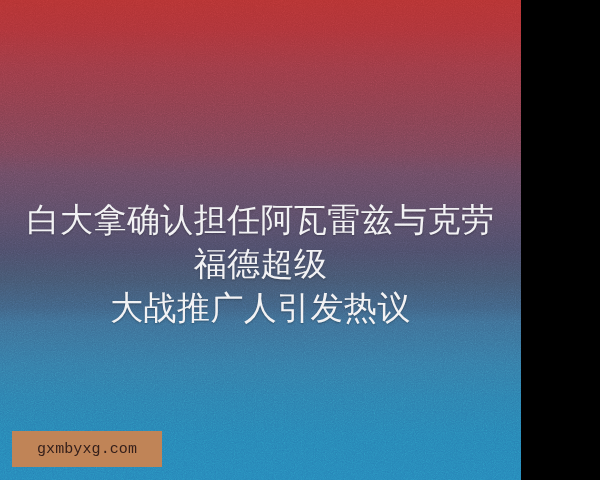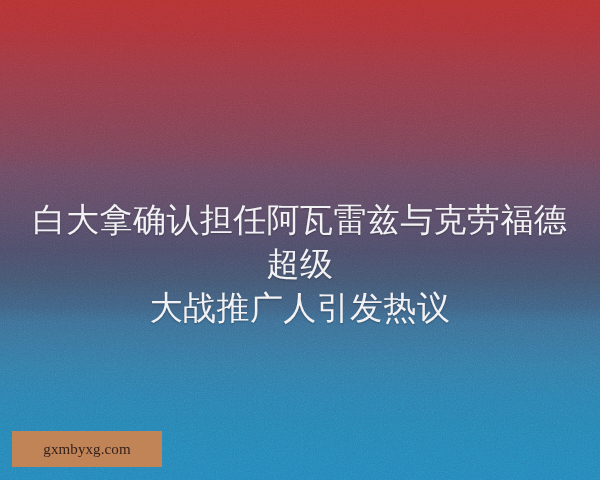--- a/index.html
+++ b/index.html
@@ -4,21 +4,21 @@
 <title>Article Banner</title>
 <style>
   html, body {
     margin: 0;
     padding: 0;
     background: #000;
   }
 
   #stage {
     position: relative;
-    width: 600px;
+    width: 521px;
     height: 480px;
     overflow: hidden;
     font-family: "DejaVu Sans", "Liberation Sans", sans-serif;
     -webkit-font-smoothing: antialiased;
   }
 
   
   .bg-gradient {
     position: absolute;
     inset: 0;
@@ -80,21 +80,21 @@
     display: flex;
     align-items: center;
     justify-content: center;
   }
 
   .watermark-label {
     color: #36201b;
     font-size: 15px;
     line-height: 1;
     letter-spacing: 0.1px;
-    font-family: Liberation Serif, serif;
+    font-family: Liberation Mono, monospace;
   }
 </style>
 </head>
 <body>
 
 <div id="stage">
 
   <div class="bg-gradient"></div>
 
   <svg class="bg-noise" width="600" height="480" viewBox="0 0 600 480" xmlns="http://www.w3.org/2000/svg" aria-hidden="true">

